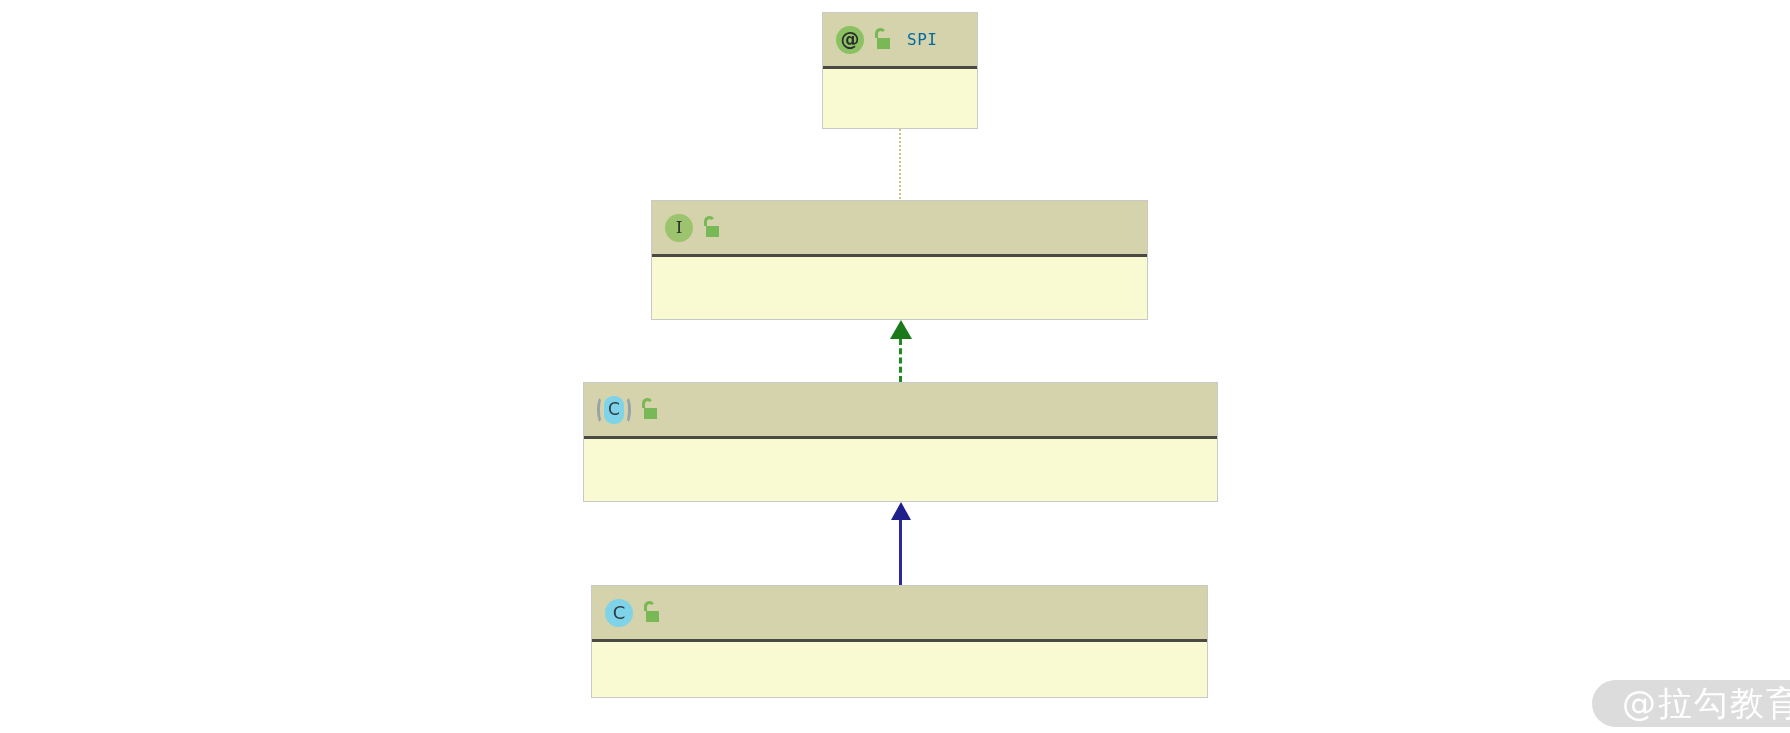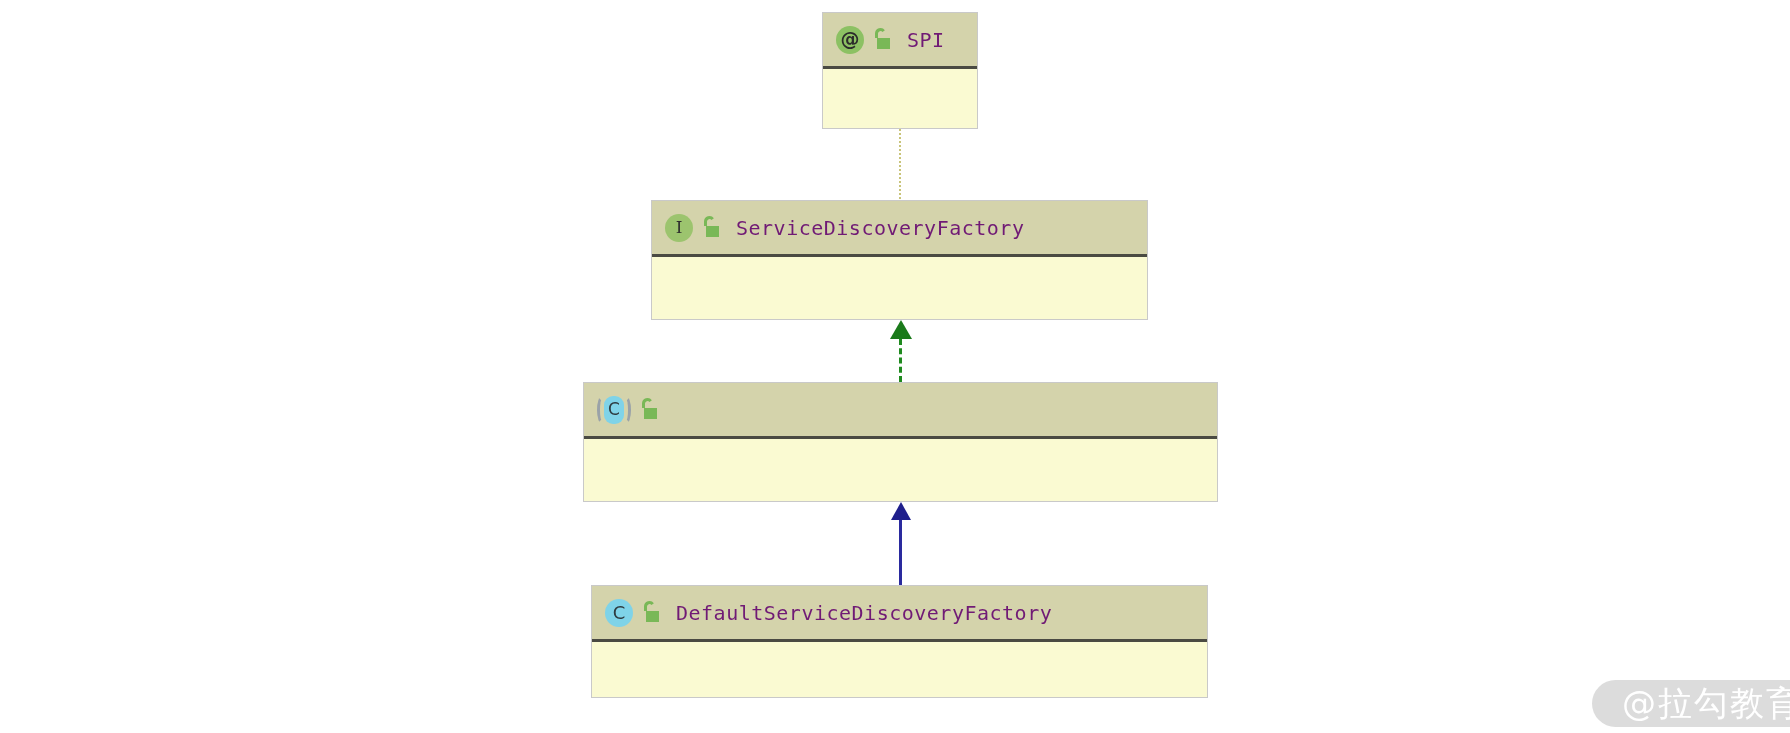--- a/index.html
+++ b/index.html
@@ -31,22 +31,22 @@
     border-bottom: 3px solid #4a4a42;
     height: 56px;
     padding-left: 12px;
   }
   .uml-body {
     box-sizing: border-box;
     background: #fafad2;
   }
   .uml-title {
     font-family: "DejaVu Sans Mono", "Liberation Mono", monospace;
-    font-size: 20px;
-    color: #701a75;
+    font-size: 16px;
+    color: #0369a1;
     letter-spacing: 0.5px;
     white-space: nowrap;
   }
 
   
   .icon {
     display: inline-flex;
     align-items: center;
     justify-content: center;
     flex: 0 0 auto;
@@ -180,21 +180,20 @@
     <div class="uml-header">
       <span class="icon icon-stereotype">
         <span class="iface-circle">I</span>
       </span>
       <span class="icon icon-lock">
         <svg width="22" height="26" viewBox="0 0 22 26" aria-hidden="true">
           <path d="M5.5 11 V6.5 a4 4 0 0 1 7.2 -2.4" fill="none" stroke="#79b857" stroke-width="3"></path>
           <rect x="6" y="11" width="13" height="11" fill="#79b857"></rect>
         </svg>
       </span>
-      <span class="uml-title">ServiceDiscoveryFactory</span>
     </div>
     <div class="uml-body" style="height:61px;"></div>
   </div>
 
   <div class="uml-box" style="left:583px; top:382px; width:635px; height:120px;">
     <div class="uml-header">
       <span class="icon icon-stereotype" style="width:36px;">
         <span class="abstract-wrap">
           <span class="paren left"></span>
           <span class="abs-body">C</span>
@@ -215,20 +214,19 @@
     <div class="uml-header">
       <span class="icon icon-stereotype">
         <span class="class-circle">C</span>
       </span>
       <span class="icon icon-lock">
         <svg width="22" height="26" viewBox="0 0 22 26" aria-hidden="true">
           <path d="M5.5 11 V6.5 a4 4 0 0 1 7.2 -2.4" fill="none" stroke="#79b857" stroke-width="3"></path>
           <rect x="6" y="11" width="13" height="11" fill="#79b857"></rect>
         </svg>
       </span>
-      <span class="uml-title">DefaultServiceDiscoveryFactory</span>
     </div>
     <div class="uml-body" style="height:54px;"></div>
   </div>
 
   <div class="watermark" style="left:1592px; top:644px; width:240px; height:47px;margin-top:36px;">@拉勾教育</div>
 
 </div>
 
 </body></html>

